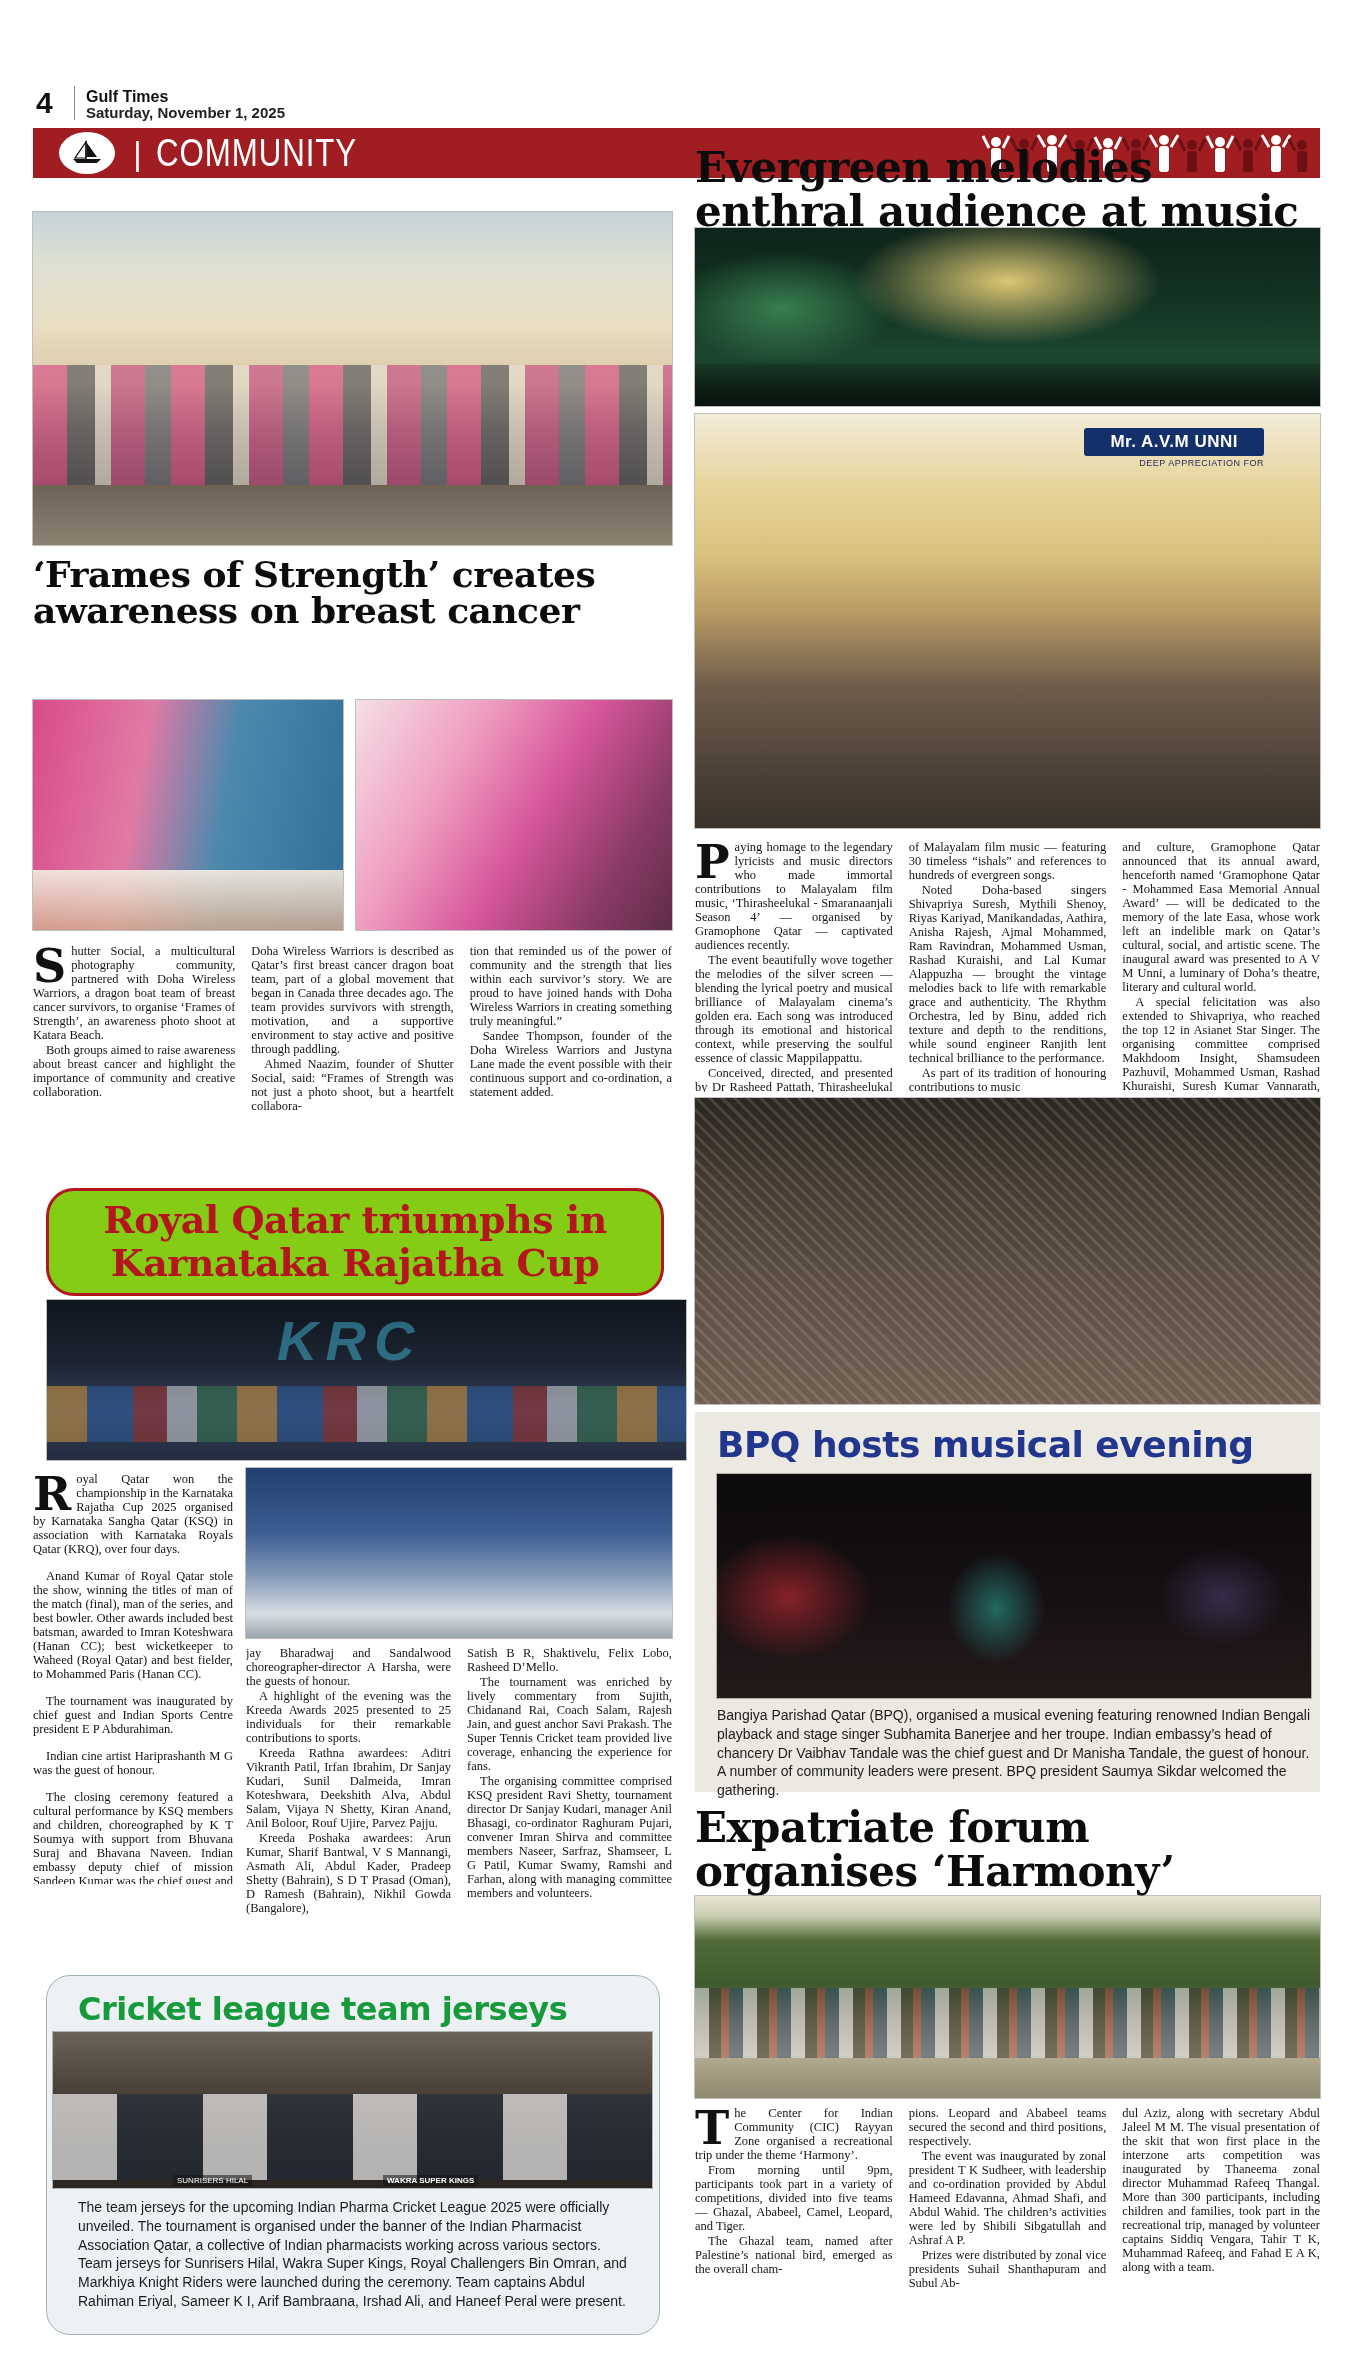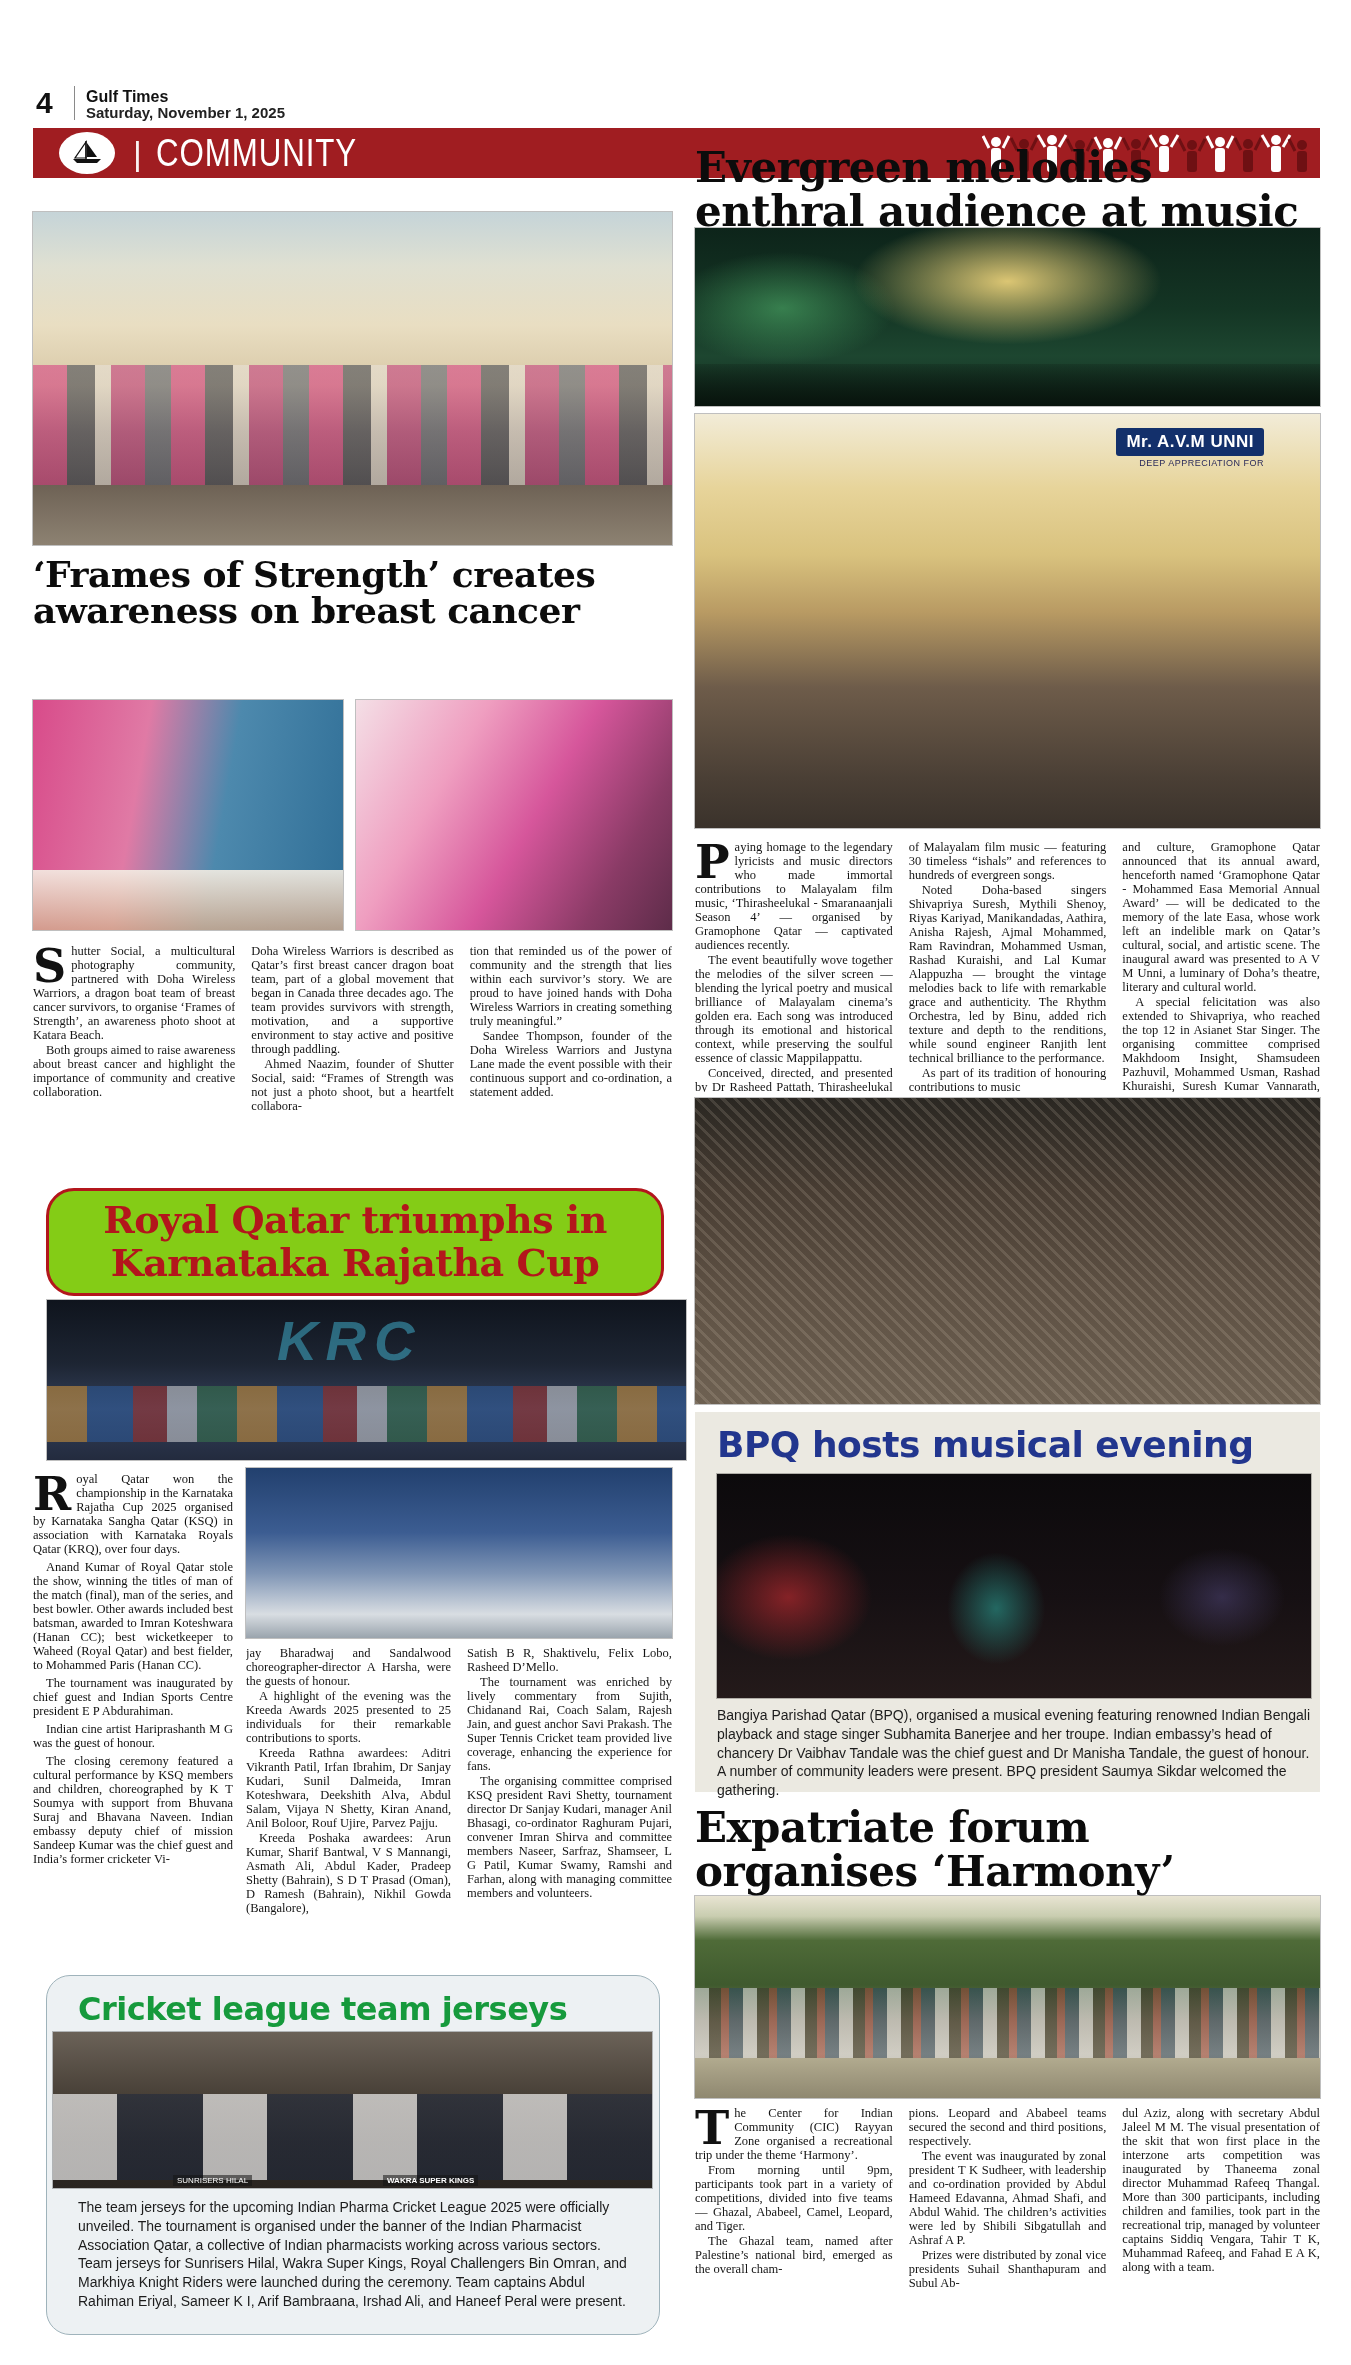--- a/index.html
+++ b/index.html
@@ -49,21 +49,21 @@
 
   #photo-concert{left:695px;top:228px;width:625px;height:178px;
     background:radial-gradient(220px 90px at 50% 30%,rgba(255,224,130,.85),rgba(255,224,130,0) 70%),
                radial-gradient(160px 80px at 14% 45%,rgba(90,200,120,.5),rgba(90,200,120,0) 70%),
                linear-gradient(180deg,#0d241a 0%,#143524 45%,#1d4630 72%,#122a1e 100%);}
   #photo-concert .band{bottom:0;height:42px;background:linear-gradient(180deg,rgba(10,20,14,.2),#08140d);}
 
   #photo-unni{left:695px;top:414px;width:625px;height:414px;
     background:linear-gradient(180deg,#f2ecd8 0%,#e7d49a 18%,#d9c27e 34%,#b89a63 48%,#6e5c4a 66%,#4a3f35 88%,#3a322b 100%);}
   #photo-unni .ovl.label{right:56px;top:14px;background:#13306b;color:#fff;font-weight:700;font-size:17px;
-    padding:4px 10px;border-radius:3px;letter-spacing:.5px;}
+    padding:4px 26px;border-radius:3px;letter-spacing:.5px;}
   #photo-unni .ovl.sub{right:56px;top:44px;color:#2a2a5a;font-size:9px;letter-spacing:.5px;}
 
   #photo-audience{left:695px;top:1098px;width:625px;height:306px;
     background:repeating-linear-gradient(45deg,rgba(235,220,200,.14) 0 3px,rgba(0,0,0,0) 3px 9px),
                linear-gradient(180deg,#2a2722 0%,#483d33 30%,#5d5043 62%,#6e6152 100%);}
 
   .graybox{background:#ebe9e1;}
   #photo-bpq{left:717px;top:1474px;width:594px;height:224px;
     background:radial-gradient(120px 90px at 12% 55%,rgba(170,40,45,.75),rgba(170,40,45,0) 70%),
                radial-gradient(70px 80px at 47% 60%,rgba(40,140,130,.7),rgba(40,140,130,0) 70%),
@@ -109,21 +109,21 @@
   
   .cols{position:absolute;display:grid;column-gap:16px;overflow:hidden;}
   .col{overflow:hidden;}
   .col p{margin:0;text-align:justify;font:12.5px/1.12 "Liberation Serif",serif;color:#141414;}
   .col p + p{text-indent:13px;margin-top:1px;}
   .dropcap{float:left;font:700 46px/0.78 "DejaVu Serif",serif;padding:5px 5px 0 0;color:#111;}
 
   #frames-text{left:33px;top:944px;width:639px;height:238px;grid-template-columns:1fr 1fr 1fr;}
   #royal-col1{position:absolute;left:33px;top:1472px;width:200px;height:412px;overflow:hidden;}
   #royal-col1 p{margin:0;text-align:justify;font:12.5px/1.12 "Liberation Serif",serif;}
-  #royal-col1 p + p{text-indent:13px;margin-top:4px;}
+  #royal-col1 p + p{text-indent:13px;margin-top:13px;}
   #royal-text23{left:246px;top:1646px;width:426px;height:338px;grid-template-columns:1fr 1fr;}
   #evergreen-text{left:695px;top:840px;width:625px;height:252px;grid-template-columns:1fr 1fr 1fr;}
   #expat-text{left:695px;top:2106px;width:625px;height:250px;grid-template-columns:1fr 1fr 1fr;}
 </style>
 </head>
 <body>
 
 <div class="page">
 
   <div class="abs pageno" style="left:36px;top:88px;">4</div>

